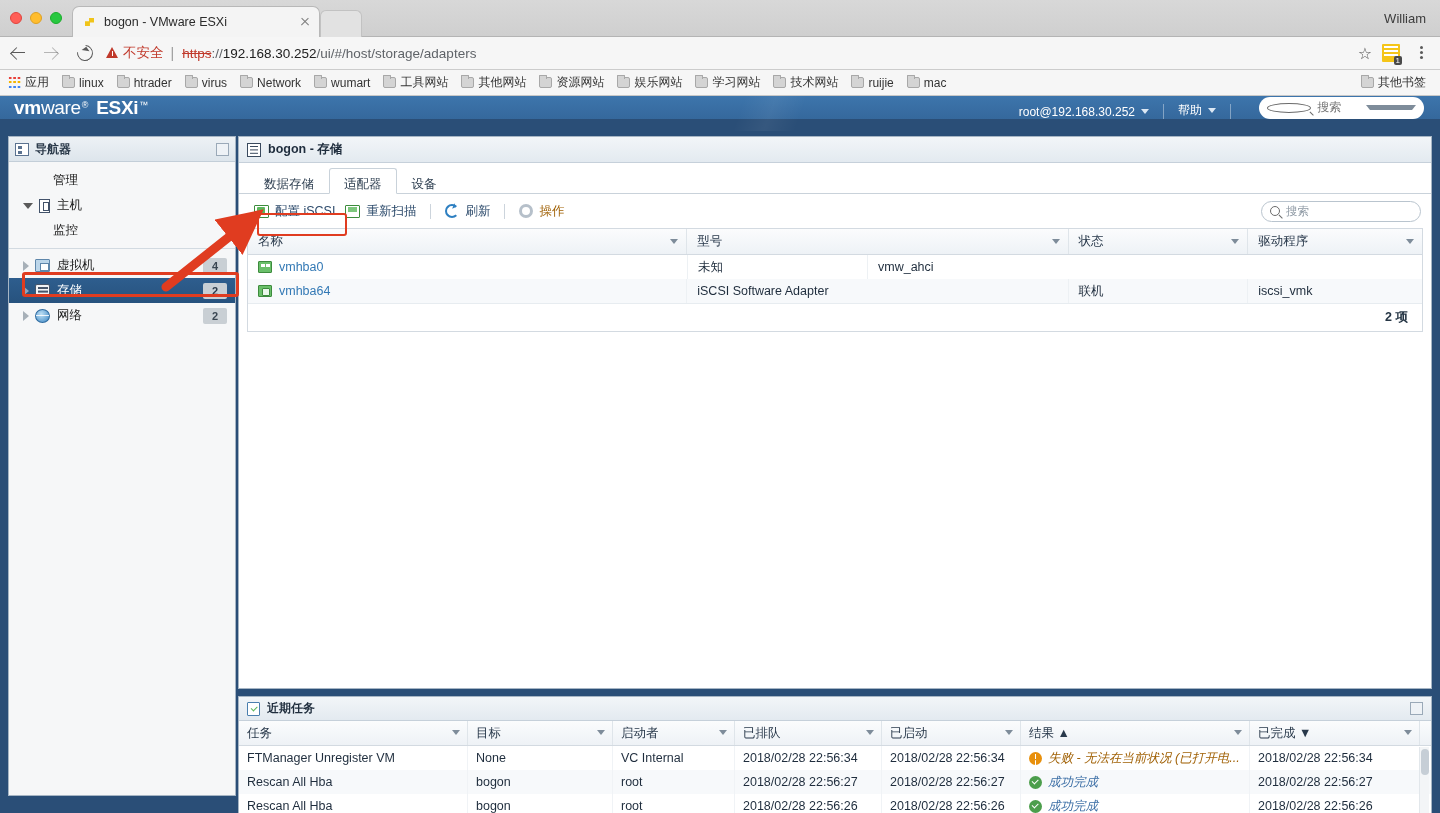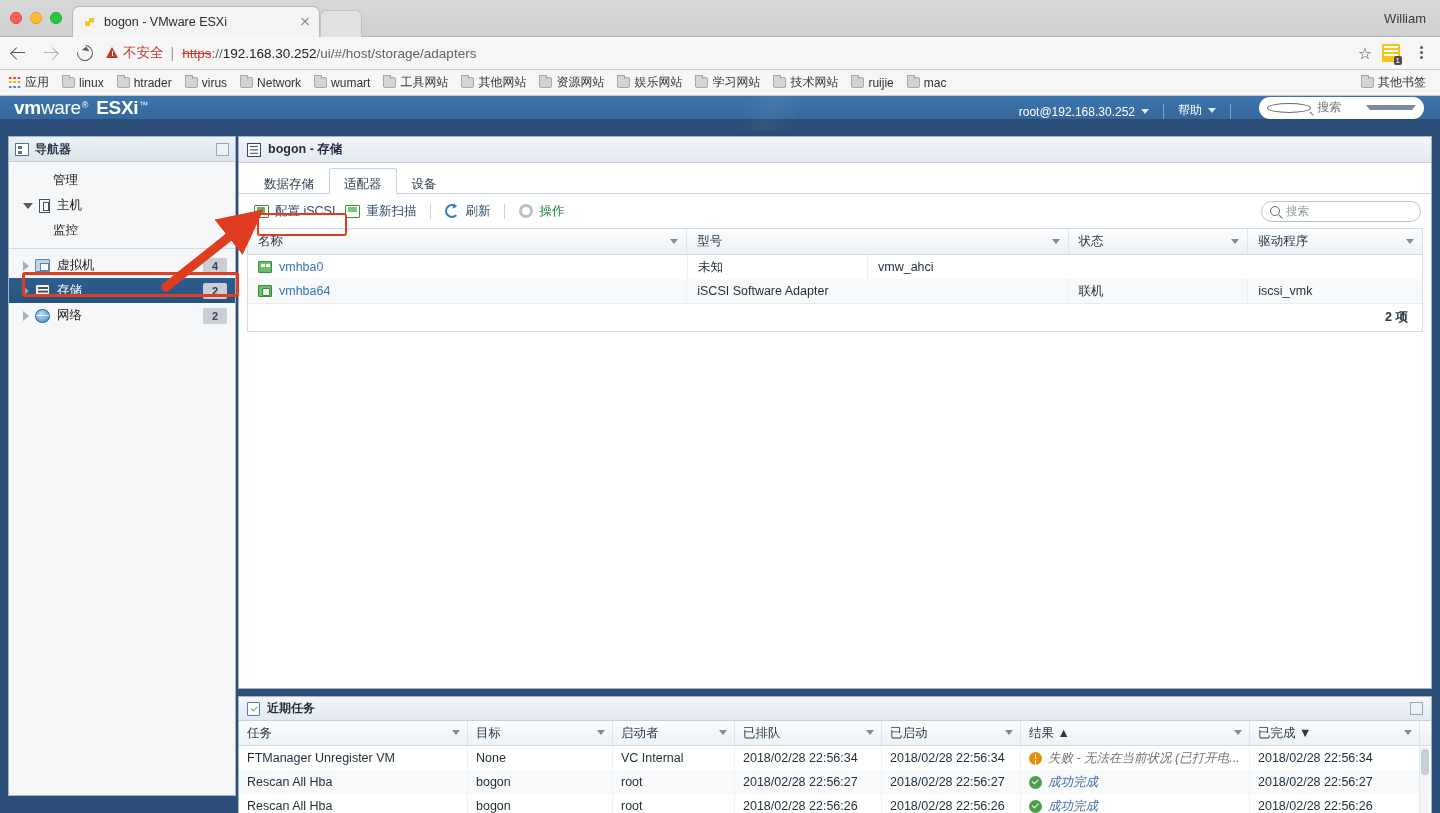--- a/index.html
+++ b/index.html
@@ -295,21 +295,21 @@
     font-size: 12.5px; color: #2d3e50; border: 1px solid transparent;
     border-radius: 3px 3px 0 0; position: relative; top: 1px;
   }
   .tab-item.active {
     background: #fff; border-color: #c9d2da; border-bottom-color: #fff; font-weight: normal;
   }
   .toolbar {
     height: 34px; display: flex; align-items: center; padding: 0 10px; position: relative;
   }
   .tb-btn { display: flex; align-items: center; font-size: 12.5px; color: #2c4a6b; padding: 3px 5px; }
-  .tb-btn.disabled { color: #15803d; }
+  .tb-btn.disabled { color: #a16207; }
   .tb-sep { width: 1px; height: 15px; background: #ccd4dc; margin: 0 9px; }
   .ico-iscsi {
     width: 15px; height: 13px; margin-right: 6px; background: #fff;
     border: 1.3px solid #3d8b3d; position: relative; border-radius: 1px;
   }
   .ico-iscsi:after {
     content: ""; position: absolute; left: 2px; top: 1.5px; width: 8px; height: 7px;
     background: #5cb85c; border-radius: 1px;
   }
   .ico-rescan {
@@ -407,21 +407,21 @@
   .th .sort-caret {
     position: absolute; right: 7px; top: 9px; width: 0; height: 0;
     border-left: 4.5px solid transparent; border-right: 4.5px solid transparent; border-top: 5px solid #7e8c9a;
   }
   .trow { display: flex; height: 24px; font-size: 12.5px; }
   .trow:nth-child(even) { background: #f7f9fb; }
   .tc { display: flex; align-items: center; padding: 12px 8px; border-right: 1px solid #f0f3f6; color: #1f2d3d; white-space: nowrap; overflow: hidden; }
   .tc:last-child { border-right: none; }
   .res { font-style: italic; }
   .res.ok { color: #3b6ea5; }
-  .res.fail { color: #737373; }
+  .res.fail { color: #a16207; }
   .dot-ok {
     width: 13px; height: 13px; border-radius: 50%; background: #4c9e4c; margin-right: 6px; flex: none;
     position: relative;
   }
   .dot-ok:after {
     content: ""; position: absolute; left: 3.2px; top: 3.4px; width: 5px; height: 2.6px;
     border-left: 1.6px solid #fff; border-bottom: 1.6px solid #fff; transform: rotate(-45deg);
   }
   .dot-fail {
     width: 13px; height: 13px; border-radius: 50%; background: #e8900c; margin-right: 6px; flex: none;

